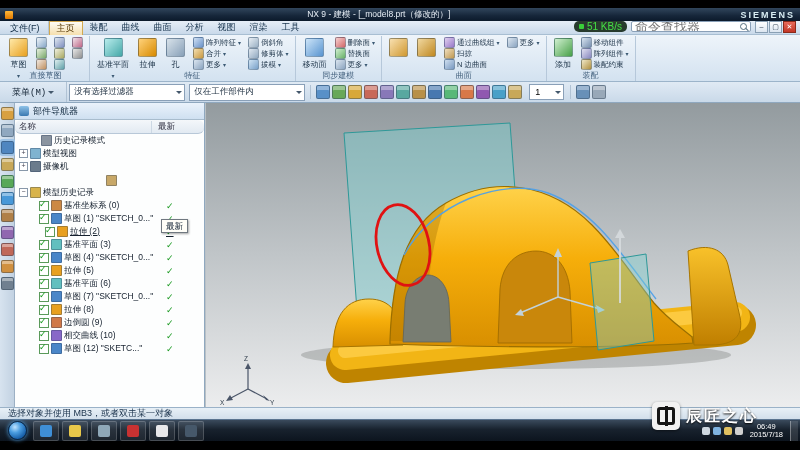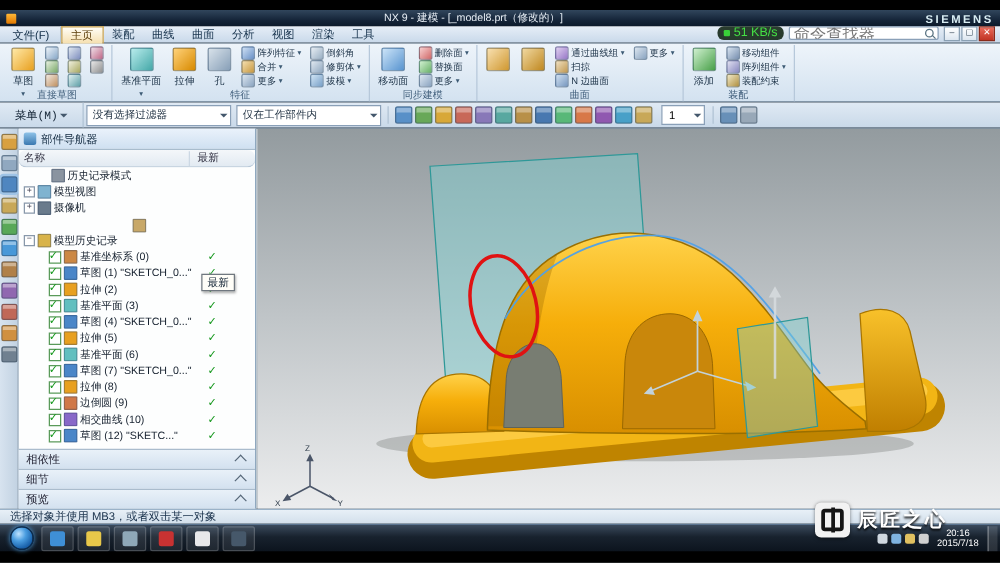--- a/index.html
+++ b/index.html
@@ -531,21 +531,21 @@
           </div>
 
           <div class="trow" style="padding-left: 14px;">
             <span class="exp"></span>
             <span class="chk on"></span>
             <i class="tic tic-sketch"></i>
             <span class="tlabel">草图 (1) "SKETCH_0..."</span>
             <span class="st on"></span>
           </div>
 
-          <div class="trow" style="padding-left: 14px;">
+          <div class="trow" style="padding-left: 20px; text-decoration: underline;">
             <span class="exp"></span>
             <span class="chk on"></span>
             <i class="tic tic-extrude"></i>
             <span class="tlabel">拉伸 (2)</span>
             <span class="st on"></span>
           </div>
 
           <div class="trow" style="padding-left: 14px;">
             <span class="exp"></span>
             <span class="chk on"></span>
@@ -612,37 +612,20 @@
 
           <div class="trow" style="padding-left: 14px;">
             <span class="exp"></span>
             <span class="chk on"></span>
             <i class="tic tic-sketch"></i>
             <span class="tlabel">草图 (12) "SKETC..."</span>
             <span class="st on"></span>
           </div>
         </div>
       <div class="nav-tooltip">最新</div>
-      <div class="nav-secs">
-
-          <div class="nsec">
-            <span>相依性</span>
-            <i class="chev"></i>
-          </div>
-
-          <div class="nsec">
-            <span>细节</span>
-            <i class="chev"></i>
-          </div>
-
-          <div class="nsec">
-            <span>预览</span>
-            <i class="chev"></i>
-          </div>
-        </div>
     </div>
 
     <div id="viewport" able="false">
       <svg width="594" height="304" viewBox="0 0 594 304">
         <defs>
           <linearGradient id="vpbg" x1="0" y1="0" x2="0" y2="1">
             <stop offset="0" stop-color="#939b9f"></stop>
             <stop offset="0.5" stop-color="#c0c5c8"></stop>
             <stop offset="1" stop-color="#ecedee"></stop>
           </linearGradient>
@@ -729,21 +712,21 @@
         <div class="tapp">
           <i style="background: rgb(70, 88, 106);"></i>
         </div>
       </div>
     <div class="tray">
       <i class="tray-ico t1"></i>
       <i class="tray-ico t2"></i>
       <i class="tray-ico t3"></i>
       <i class="tray-ico t4"></i>
       <div class="clock">
-        <div>20:16</div>
+        <div>06:49</div>
         <div>2015/7/18</div>
       </div>
       <div class="show-desktop"></div>
     </div>
   </div>
 
   <div id="watermark">
     <div class="wlogo"></div>
     <span class="wtext">辰匠之心</span>
   </div>

